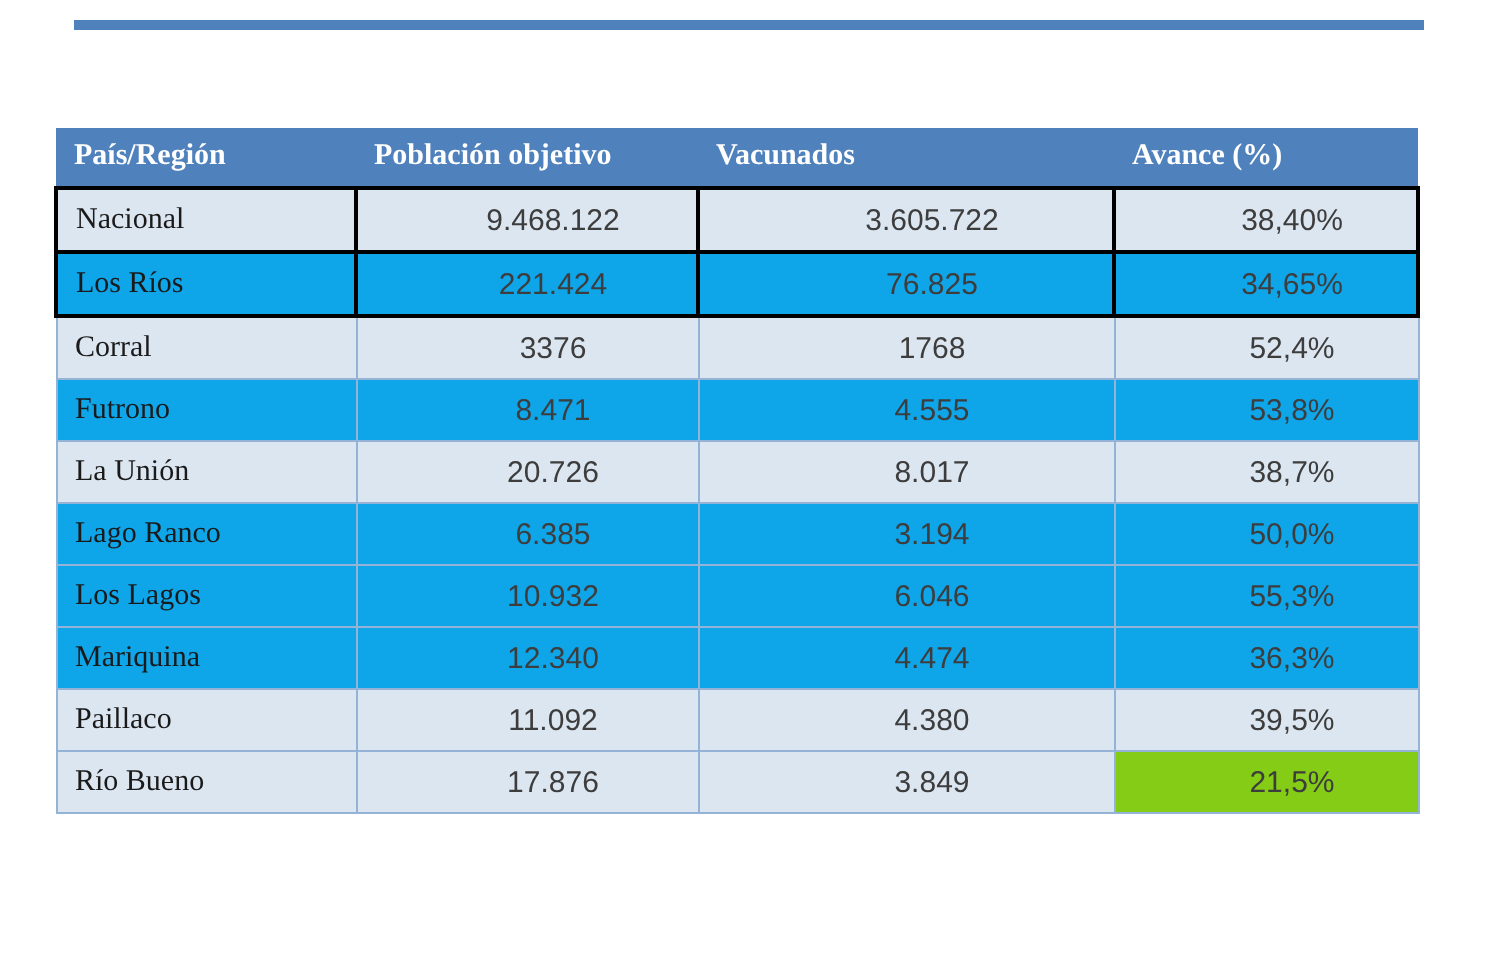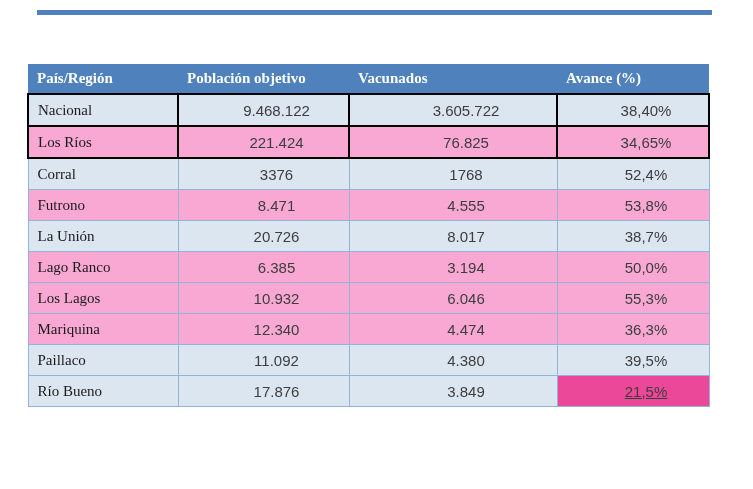--- a/index.html
+++ b/index.html
@@ -47,42 +47,41 @@
     height: 30px;
     border: 1px solid #95b3d7;
     padding: 0;
     font-size: 15px;
     vertical-align: middle;
   }
   .vax-table tr.alt td {
     background: #dce6f1;
   }
   .vax-table tr.plain td {
-    background: #f9a8d4;
+    background: #0ea5e9;
   }
   .vax-table tr.dark-border td {
     border: 2px solid #000000;
   }
   td.name {
     font-family: "Liberation Serif", "DejaVu Serif", serif;
     font-weight: normal;
     color: #1a1a1a;
     padding-left: 9px;
     text-align: left;
   }
   td.num {
     font-family: "Liberation Sans", "DejaVu Sans", sans-serif;
     font-weight: normal;
     color: #3d3d3d;
     text-align: center;
     padding-left: 26px;
   }
   .vax-table tr td.hl {
-    background: #ec4899;
-    text-decoration: underline;
+    background: #84cc16;
   }
 </style>
 </head>
 <body>
 
 <div class="top-strip"></div>
 
 <table class="vax-table">
   <colgroup>
     <col style="width:150px">

